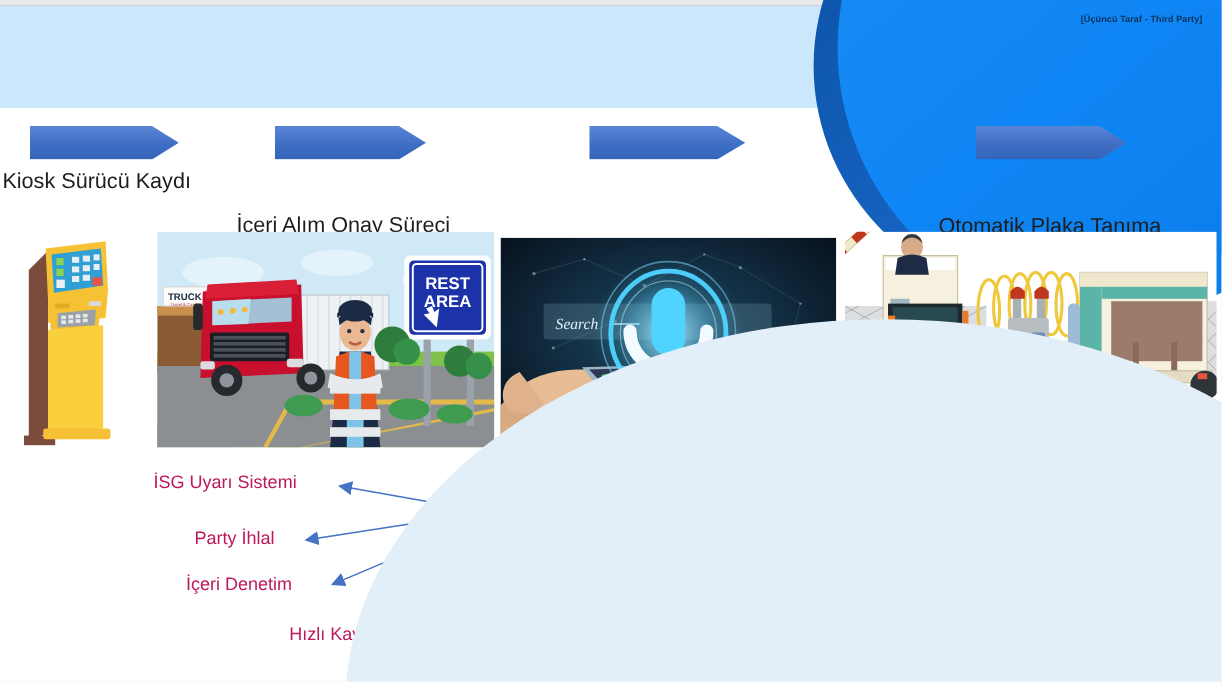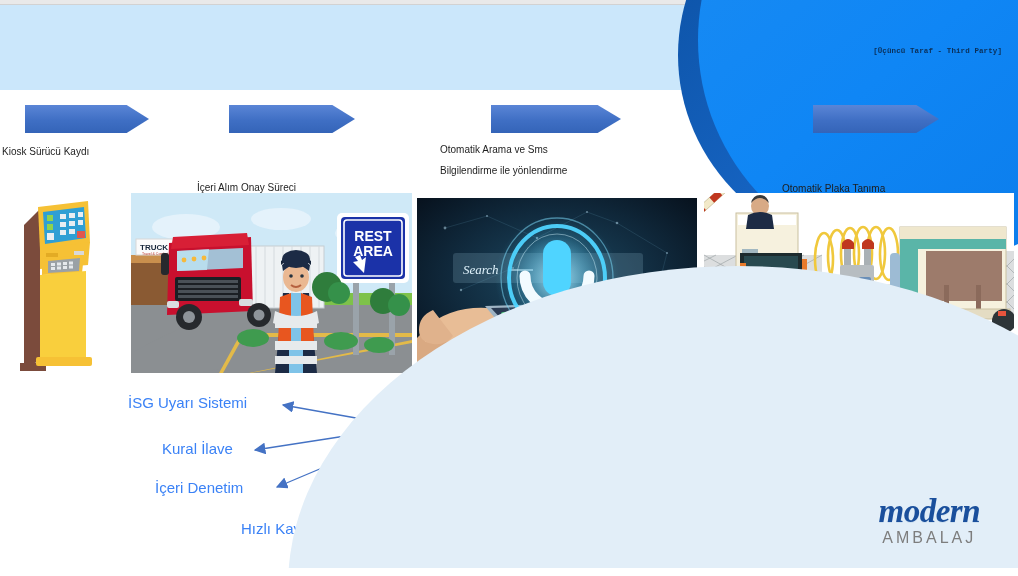--- a/index.html
+++ b/index.html
@@ -13,37 +13,37 @@
   .topstrip{position:absolute;left:0;top:0;width:1018px;height:5px;background:#e9e9e9;}
   .topstrip:after{content:"";position:absolute;left:0;top:4px;width:1018px;height:1px;background:#d2d2d2;}
 
   
   .headband{position:absolute;left:0;top:5px;width:1018px;height:85px;background:#cbe7fb;}
   .arcdark{position:absolute;right:-80px;top:-150px;width:420px;height:400px;
            border-radius:50%;background:linear-gradient(135deg,#0b4fa0 0%,#1766c6 60%,#1b74d8 100%);}
   .arcbright{position:absolute;right:-130px;top:-190px;width:450px;height:450px;
            border-radius:50%;background:linear-gradient(140deg,#1b8cf2 0%,#0f86f5 50%,#0a7ae8 100%);}
   .thirdparty{position:absolute;right:16px;top:6px;color:#0b2f57;font-size:7.5px;
-              letter-spacing:.1px;font-family:Liberation Mono, monospace;font-weight:600;white-space:nowrap;margin-top:36px;}
+              letter-spacing:.1px;font-family:Liberation Sans, sans-serif;font-weight:600;white-space:nowrap;}
 
   
   .arrow{position:absolute;height:28px;
          background:linear-gradient(180deg,#5a85d6 0%,#3f6fc4 55%,#3464b8 100%);
          clip-path:polygon(0 0, 82% 0, 100% 50%, 82% 100%, 0 100%);}
-  .arrowlabel{position:absolute;color:#1d1d1d;font-size:10px;line-height:21px;white-space:pre-line;}
+  .arrowlabel{position:absolute;color:#1d1d1d;font-size:18px;line-height:21px;white-space:pre-line;}
 
   
   .pic{position:absolute;overflow:hidden;}
 
   
   .ellipse{position:absolute;left:348px;top:399px;width:202px;height:82px;border-radius:50%;
            background:radial-gradient(ellipse at 35% 30%,#5b84d0 0%,#4270c0 55%,#3a66b4 100%);}
   .ellipse span{position:absolute;left:0;right:0;top:50%;transform:translateY(-50%);
                 text-align:center;color:#fff;font-size:14.5px;}
-  .node{position:absolute;color:#3b82f6;font-size:15px;white-space:nowrap;}
+  .node{position:absolute;color:#be185d;font-size:15px;white-space:nowrap;}
   svg.links{position:absolute;left:0;top:0;width:1018px;height:576px;pointer-events:none;}
 
   
   .bottomcurve{position:absolute;right:-170px;bottom:-330px;width:900px;height:640px;
                border-radius:50%;background:#e2eef8;}
   .bottombar{position:absolute;left:0;bottom:0;width:1018px;height:8px;background:#fff;}
   .bottomline{position:absolute;left:0;bottom:7px;width:1018px;height:1px;background:#e0e0e0;}
   .logo{position:absolute;right:38px;bottom:28px;text-align:center;}
   .logo .m{font-family:"Liberation Serif","DejaVu Serif",serif;font-style:italic;font-weight:700;
            font-size:33px;color:#1a4f9c;letter-spacing:-.5px;line-height:34px;
@@ -64,22 +64,20 @@
     <div class="thirdparty">[Üçüncü Taraf - Third Party]</div>
   </div>
 
   <div class="arrow" style="left:25px;top:105px;width:124px;"></div>
   <div class="arrow" style="left:229px;top:105px;width:126px;"></div>
   <div class="arrow" style="left:491px;top:105px;width:130px;"></div>
   <div class="arrow" style="left:813px;top:105px;width:126px;"></div>
 
   <div class="arrowlabel" style="left:2px;top:141px;">Kiosk Sürücü Kaydı</div>
   <div class="arrowlabel" style="left:197px;top:141px;margin-top:36px;">İçeri Alım Onay Süreci</div>
-  <div class="arrowlabel" style="left:440px;top:139px;">Otomatik Arama ve Sms
-Bilgilendirme ile yönlendirme</div>
   <div class="arrowlabel" style="left:782px;top:141px;margin-top:37px;">Otomatik Plaka Tanıma
 ve Bariyer Sistemi</div>
 
   <div class="pic" style="left:10px;top:195px;width:105px;height:180px;">
     <svg viewBox="0 0 105 180" width="105" height="180">
       <path d="M14 30 L30 14 L30 166 L14 172 Z" fill="#7b4b3c"></path>
       <rect x="10" y="168" width="26" height="8" fill="#7b4b3c"></rect>
       <path d="M28 12 L78 6 L80 48 L30 55 Z" fill="#f6c135"></path>
       <path d="M33 17 L74 12 L76 43 L35 49 Z" fill="#2f9fd4"></path>
       <rect x="37" y="20" width="6" height="6" fill="#8ed34f"></rect>
@@ -382,30 +380,26 @@
       <path d="M540 455 L635 490"></path>
       <path d="M500 470 L510 515"></path>
     </g>
   </svg>
 
   <div class="ellipse">
     <span>İlave Program Özellikleri</span>
   </div>
 
   <div class="node" style="left:128px;top:394px;">İSG Uyarı Sistemi</div>
-  <div class="node" style="left:162px;top:440px;">Kural İlave</div>
+  <div class="node" style="left:162px;top:440px;">Party İhlal</div>
   <div class="node" style="left:155px;top:479px;">İçeri Denetim</div>
   <div class="node" style="left:241px;top:520px;">Hızlı Kayıt</div>
 
   <div class="node" style="left:656px;top:394px;">Ziyaretçi Takip</div>
   <div class="node" style="left:661px;top:440px;">Şirket Araç Takip</div>
   <div class="node" style="left:646px;top:483px;">Sürücü Kayıt Takip</div>
   <div class="node" style="left:520px;top:506px;">Tabela Sistemi</div>
 
   <div class="bottomcurve"></div>
-  <div class="logo">
-    <div class="m">modern</div>
-    <div class="a">AMBALAJ</div>
-  </div>
   <div class="bottomline"></div>
   <div class="bottombar"></div>
 
 </div>
 
 </body></html>

